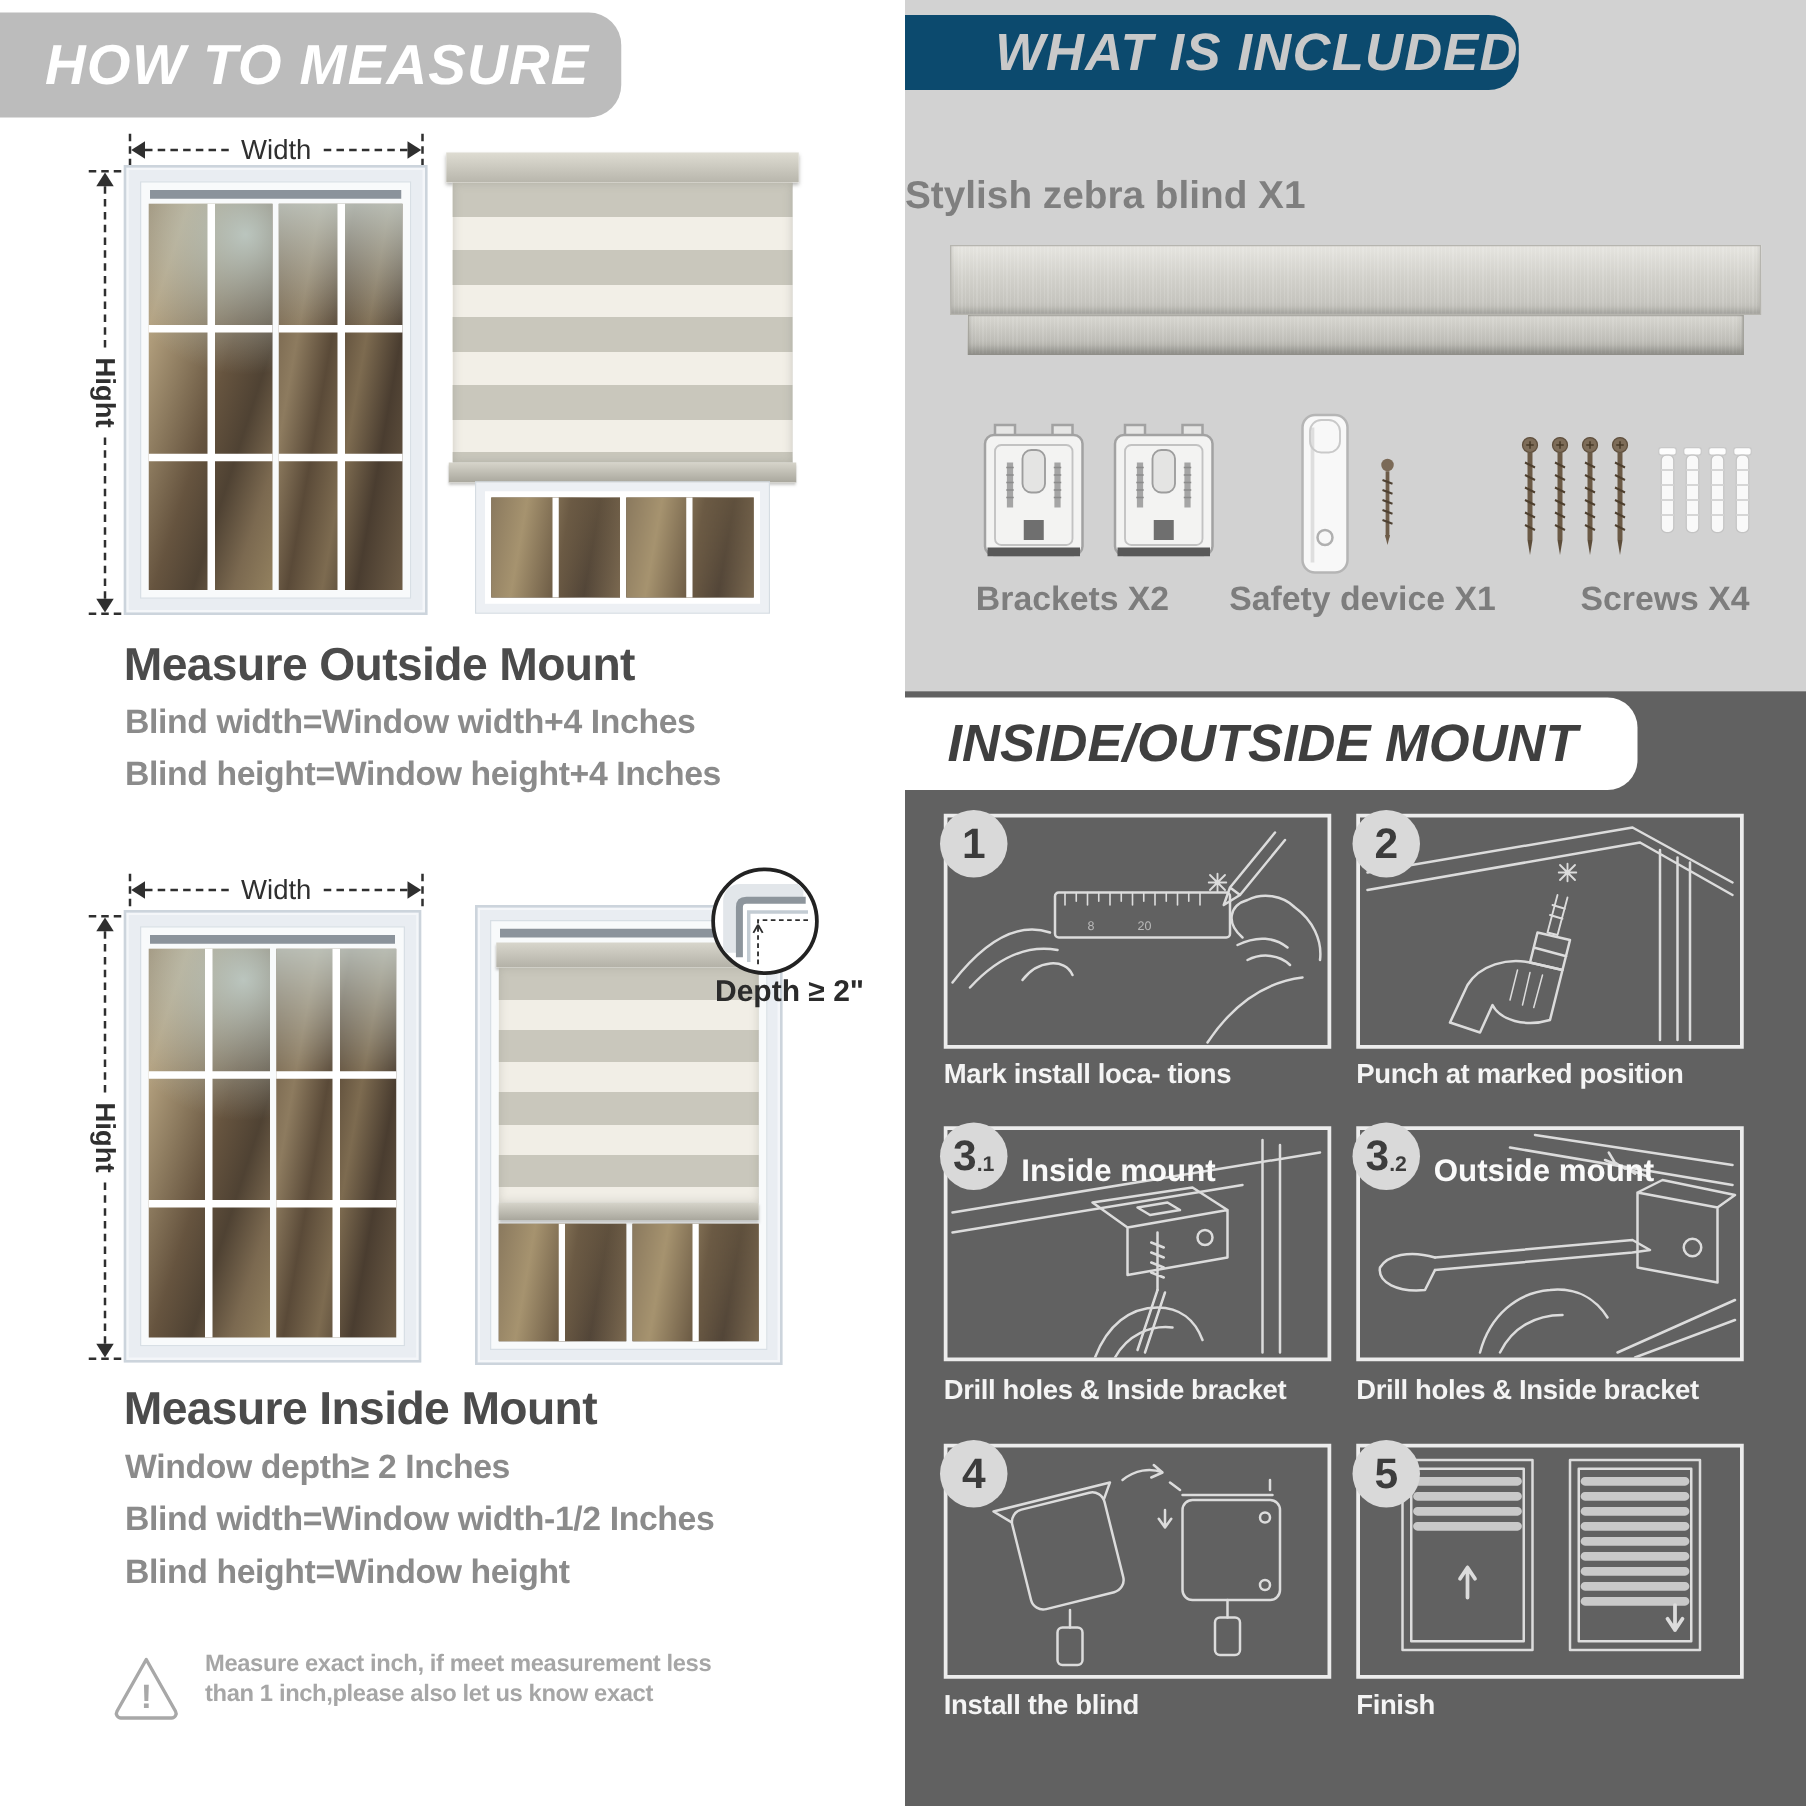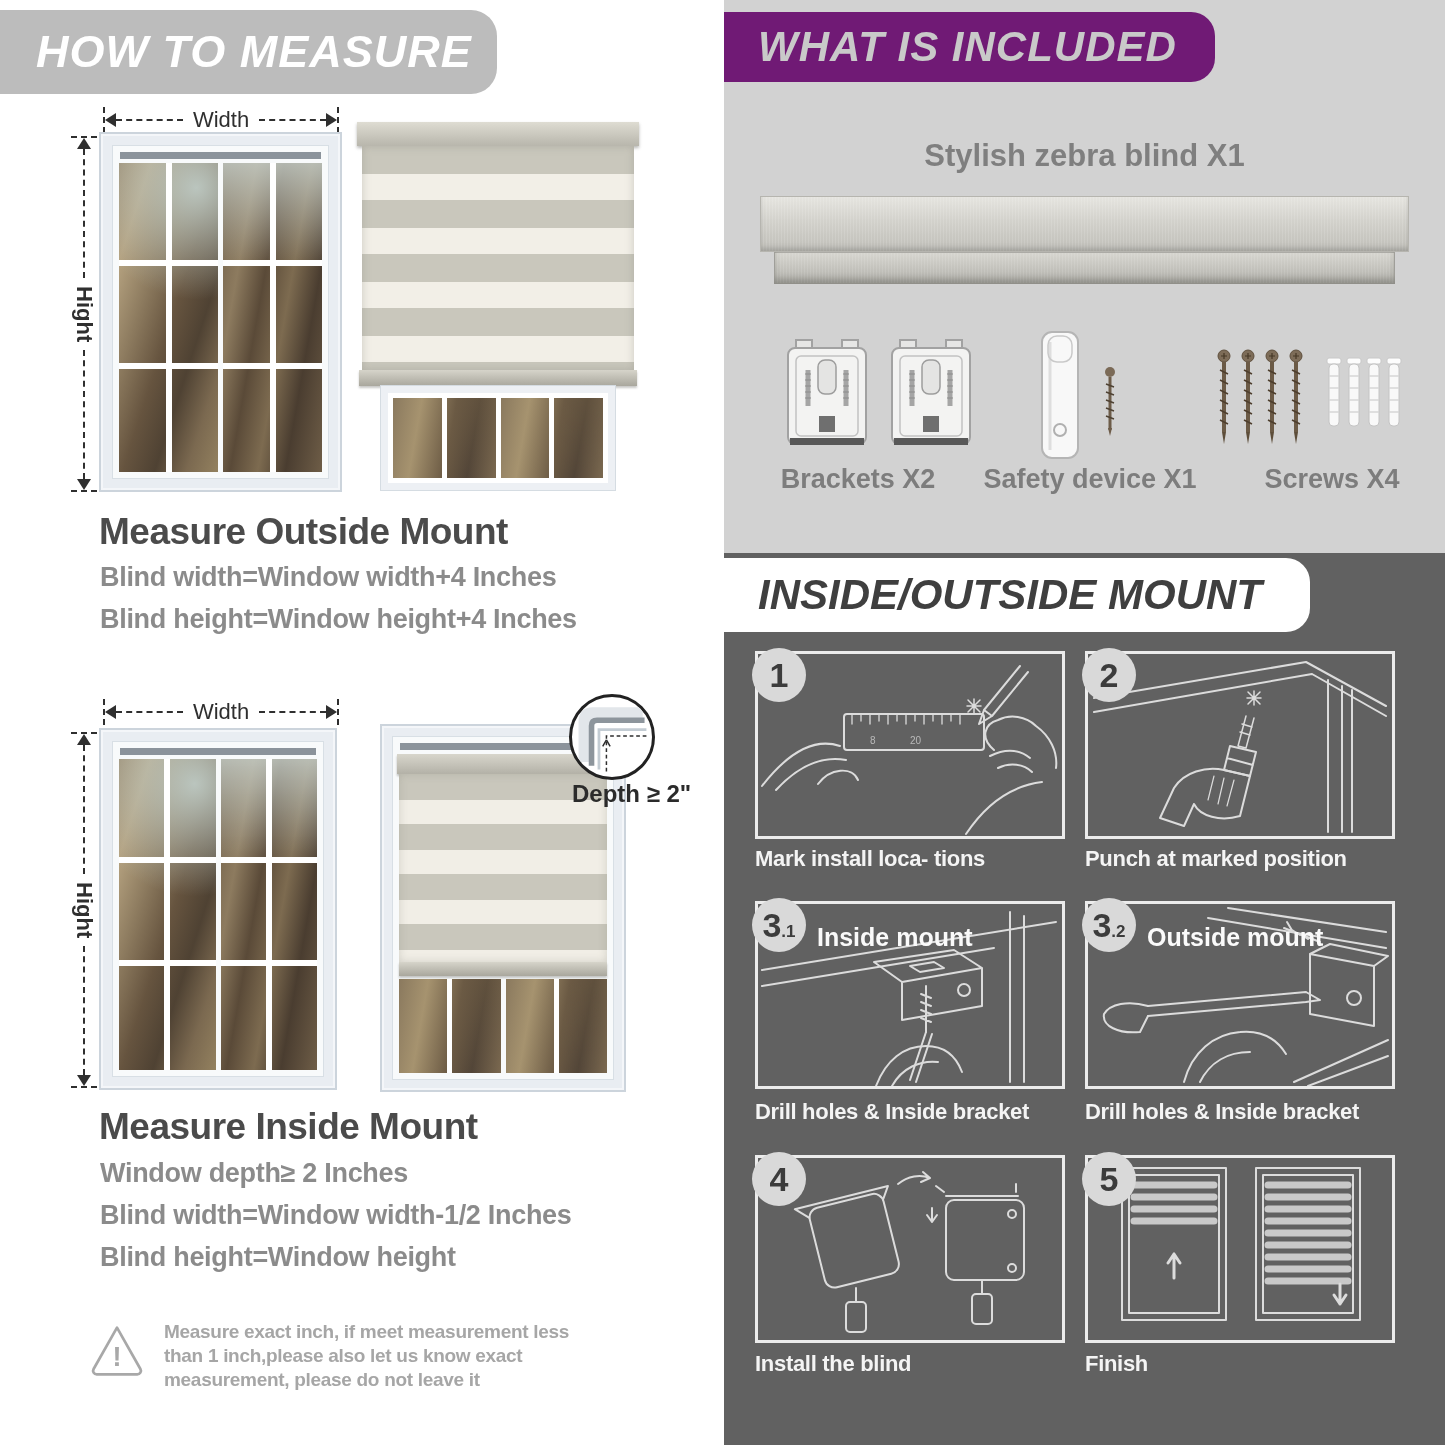--- a/index.html
+++ b/index.html
@@ -4,22 +4,22 @@
 <style>
   * { box-sizing: border-box; margin: 0; padding: 0; }
   html,body { width:1445px; height:1445px; }
   body { font-family:"Liberation Sans", sans-serif; background:#fff; position:relative; overflow:hidden; }
   .abs { position:absolute; }
 
   
   .pill { display:flex; align-items:center; font-weight:700;font-style:italic; }
   .pill-left { left:0; top:10px; width:497px; height:84px; background:#bcbcbc;
     border-radius:0 26px 26px 0; color:#fff; font-size:45px; padding-left:36px; letter-spacing:1px; }
-  .pill-included { left:0; top:12px; width:491px; height:70px; background:#701a75;
-    border-radius:0 24px 24px 0; color:#c9c9c9; font-size:42px; padding-left:34px; letter-spacing:1px; }
+  .pill-included { left:0; top:12px; width:491px; height:60px; background:#0c4a6e;
+    border-radius:0 24px 24px 0; color:#c9c9c9; font-size:42px; padding-left:34px; letter-spacing:1px;justify-content:flex-end; }
   .pill-mount { left:0; top:5px; width:586px; height:74px; background:#fff;
     border-radius:0 24px 24px 0; color:#3f3f3f; font-size:42px; padding-left:34px; }
 
   
   .h2 { font-size:37px; font-weight:700; color:#4b4b4b; letter-spacing:-0.5px; }
   .gline { font-size:27px; font-weight:700; color:#8b8b8b; letter-spacing:-0.3px; }
 
   
   .harrow { display:flex; align-items:center; color:#2f2f2f; font-size:22px; font-weight:400; height:28px; }
   .harrow .end { width:0; height:26px; border-left:2px dashed #2f2f2f; }
@@ -76,21 +76,21 @@
 
   .depth-circle { width:86px; height:86px; border-radius:50%; border:3px solid #222; background:#fff; overflow:hidden; }
   .depth-lbl { font-size:24px; font-weight:700; color:#2b2b2b; }
 
   
   .warning { display:flex; gap:20px; align-items:flex-start; }
   .wtext p { font-size:19px; font-weight:700; color:#a6a6a6; line-height:24px; letter-spacing:-0.3px; }
 
   
   .right-top { left:724px; top:0; width:721px; height:553px; background:#d2d2d2; }
-  .blind-label { left:0; top:138px; width:100%; text-align:center; font-size:31px; font-weight:700; color:#7f7f7f; }
+  .blind-label { left:0; top:138px; width:100%; text-align:left; font-size:31px; font-weight:700; color:#7f7f7f; }
   .headrail { left:36px; top:196px; width:649px; }
   .hr-top { height:56px; background:
       repeating-linear-gradient(to right, rgba(255,255,255,.12) 0 1px, rgba(0,0,0,0) 1px 3px),
       linear-gradient(to bottom,#e6e5e0 0%,#d2d1cb 45%,#bfbeb8 100%);
     box-shadow: inset 0 0 0 1px #b6b5af, inset 0 -4px 5px rgba(90,90,85,.3); }
   .hr-bot { height:32px; margin:0 14px; background:
       repeating-linear-gradient(to right, rgba(255,255,255,.1) 0 1px, rgba(0,0,0,0) 1px 3px),
       linear-gradient(to bottom,#d8d7d1,#b0afa9);
     box-shadow: inset 0 -5px 6px rgba(80,80,75,.35), inset 0 0 0 1px #aeada7; }
   .ilabel { top:464px; transform:translateX(-50%); font-size:27px; font-weight:700; color:#7d7d7d; white-space:nowrap; }
@@ -217,21 +217,20 @@
     <div class="abs gline" style="left:100px;top:1242px;">Blind height=Window height</div>
 
     <div class="abs warning" style="left:90px;top:1320px;width:580px;">
       <svg viewBox="0 0 60 62" width="54" height="62">
         <path d="M30,5 L56,51 a4,4 0 0 1 -3.5,6 H7.5 a4,4 0 0 1 -3.5,-6 Z" fill="none" stroke="#a8a8a8" stroke-width="3" stroke-linejoin="round"></path>
         <text x="30" y="48" text-anchor="middle" font-size="30" font-weight="bold" fill="#a8a8a8">!</text>
       </svg>
       <div class="wtext">
         <p>Measure exact inch, if meet measurement less</p>
         <p>than 1 inch,please also let us know exact</p>
-        <p>measurement, please do not leave it</p>
       </div>
     </div>
   </section>
 
   <section class="abs right-top">
     <div class="abs pill pill-included">
       <span>WHAT IS INCLUDED</span>
     </div>
     <div class="abs blind-label">Stylish zebra blind X1</div>
 

